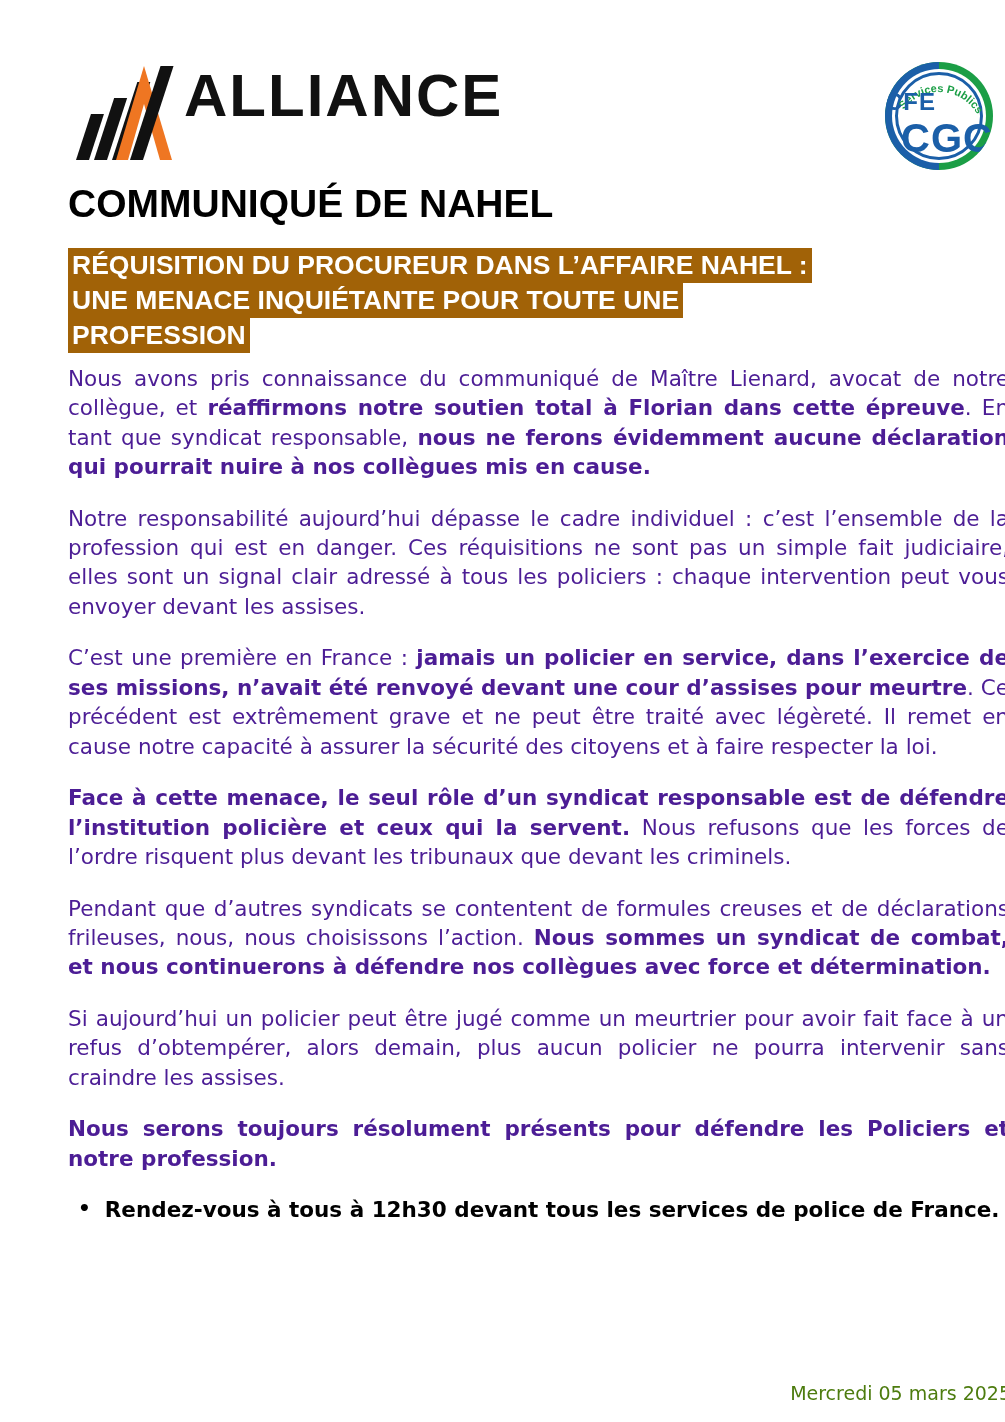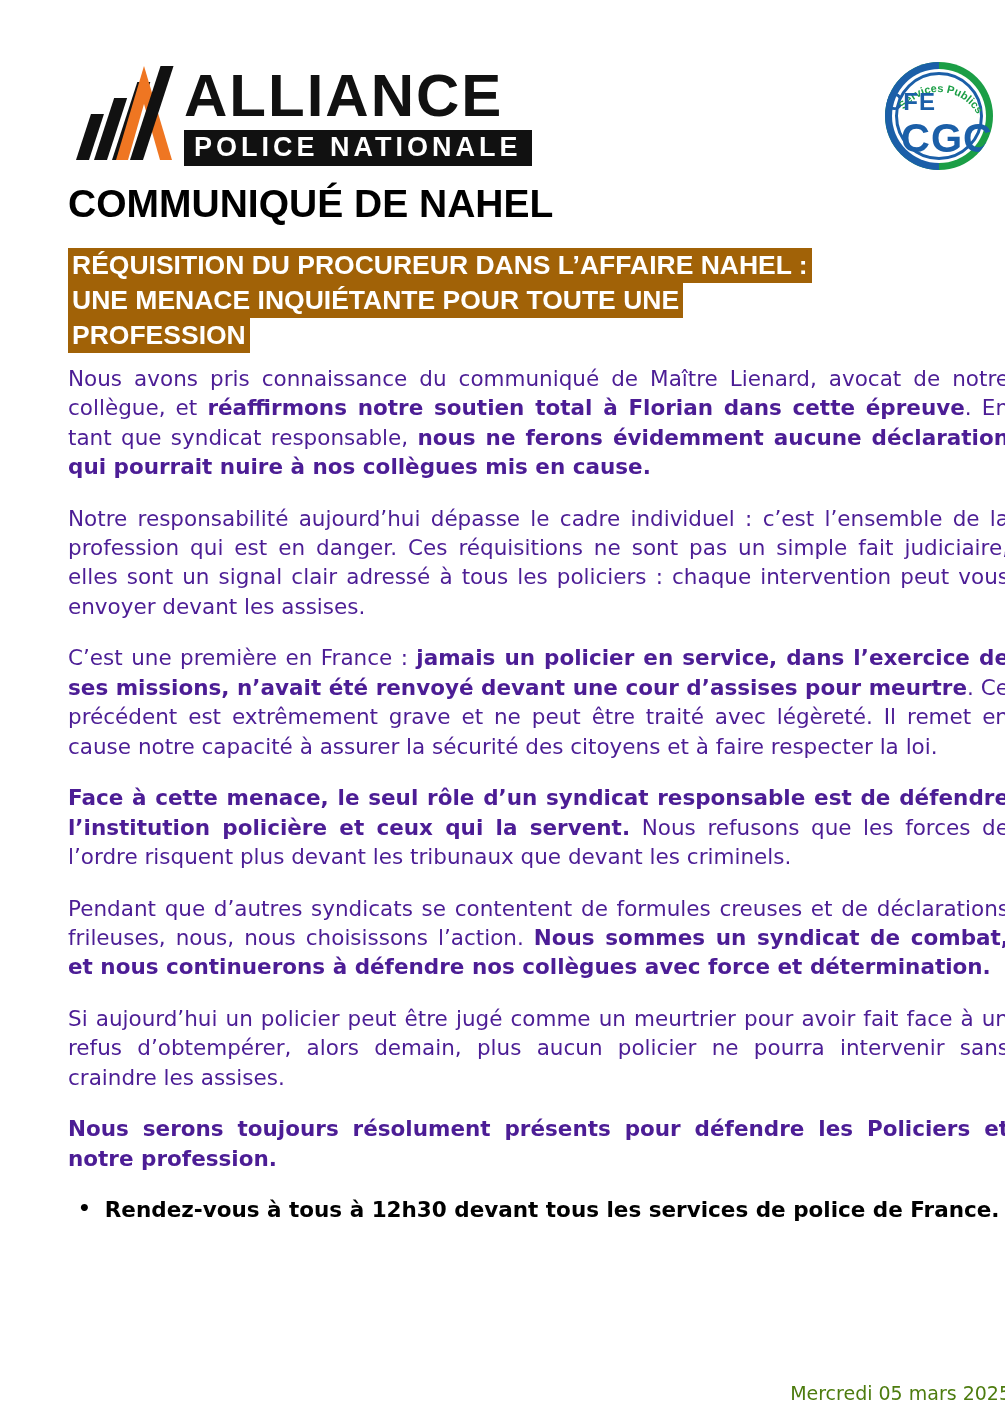--- a/index.html
+++ b/index.html
@@ -231,21 +231,20 @@
       <div class="logo-bars">
         <span class="b1"></span>
         <span class="b2"></span>
         <span class="b3"></span>
         <div class="a-shape"></div>
         <div class="a-cut"></div>
         <span class="b4"></span>
       </div>
       <div class="logo-text">
         <div class="logo-alliance">ALLIANCE</div>
-        <div class="logo-sub">POLICE NATIONALE</div>
       </div>
     </div>
 
     <div class="cgc-badge">
       <div class="blue-half"></div>
       <div class="inner"></div>
       <div class="inner-ring"></div>
       <div class="cgc-arc">
         <svg width="96" height="60" viewBox="0 0 96 60">
           <defs>

